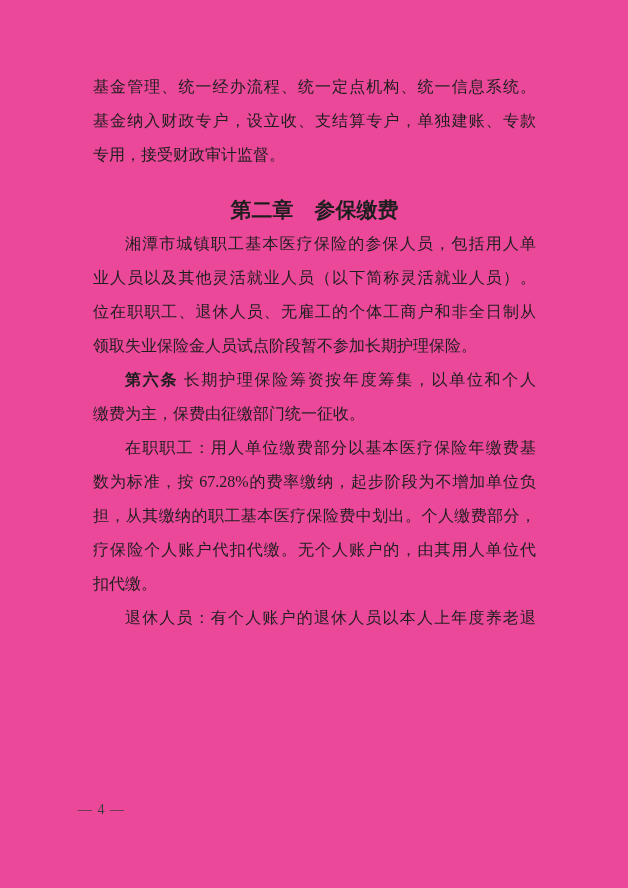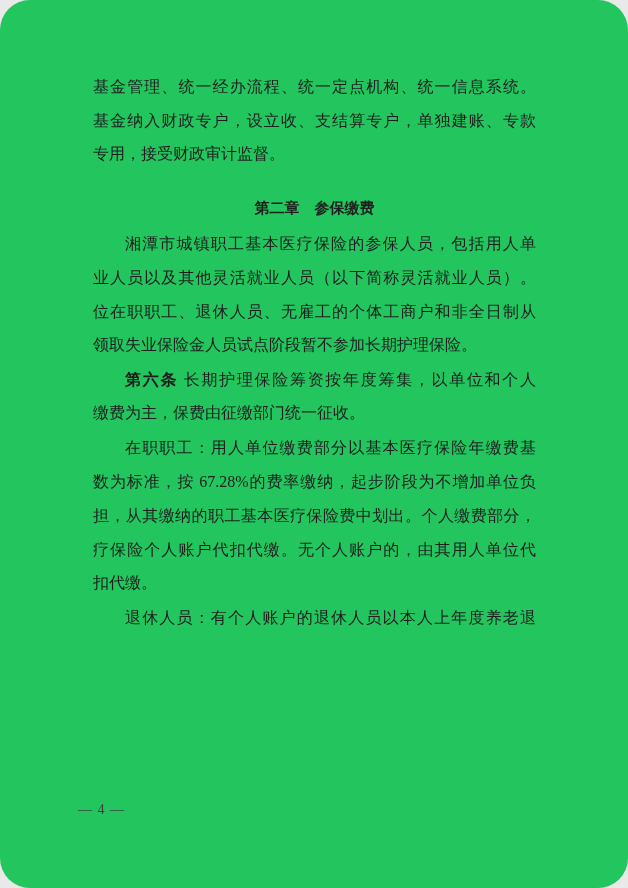--- a/index.html
+++ b/index.html
@@ -5,25 +5,24 @@
   html, body {
     margin: 0;
     padding: 0;
     background: #e9e9e9;
   }
   .page {
     position: relative;
     width: 628px;
     height: 888px;
     margin: 0 auto;
-    background: #22c55e;
+    background: #ec4899;
     overflow: hidden;
     font-family: "Liberation Serif", "DejaVu Serif", serif;
     color: #1e1e1e;
-    border-radius: 30px;
   }
   .doc-body {
     position: absolute;
     left: 93px;
     top: 70px;
     width: 443px;
     font-size: 16px;
   }
   .para { margin: 0; }
   .line {
@@ -31,29 +30,28 @@
     line-height: 34px;
     text-align: justify;
     text-align-last: justify;
     text-justify: inter-character;
     white-space: nowrap;
     overflow: visible;
   }
   .line.last {
     text-align: left;
     text-align-last: left;
-    font-family: Liberation Mono, monospace;
   }
   .line.indent { text-indent: 32px; }
   .para.heading { margin-top: 21px; }
   .para.heading .line {
     text-align: center;
     text-align-last: center;
     font-weight: 700;
-    font-size: 15px;
+    font-size: 21px;
   }
   .bold-lead { font-weight: 700; }
   .footer {
     position: absolute;
     left: 78px;
     top: 800px;
     font-size: 14px;
     line-height: 20px;
     color: #3c3c3c;
     letter-spacing: 1px;

